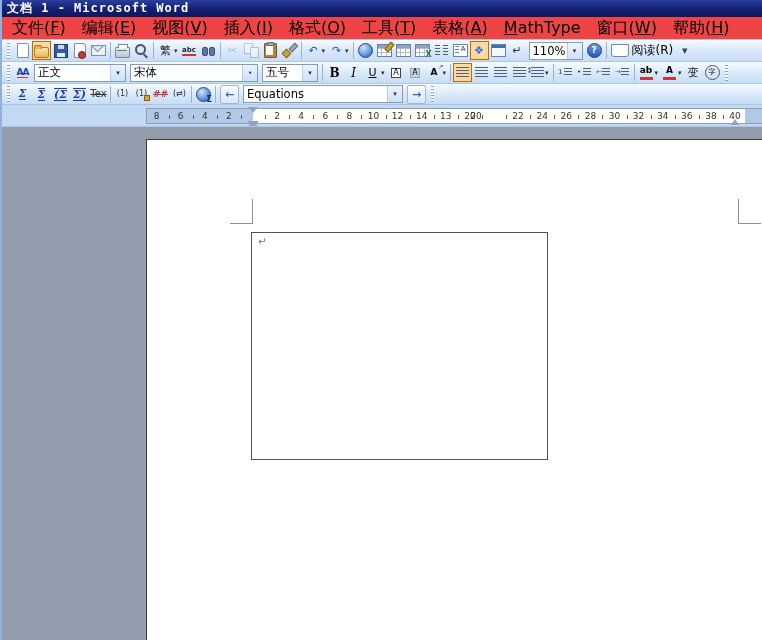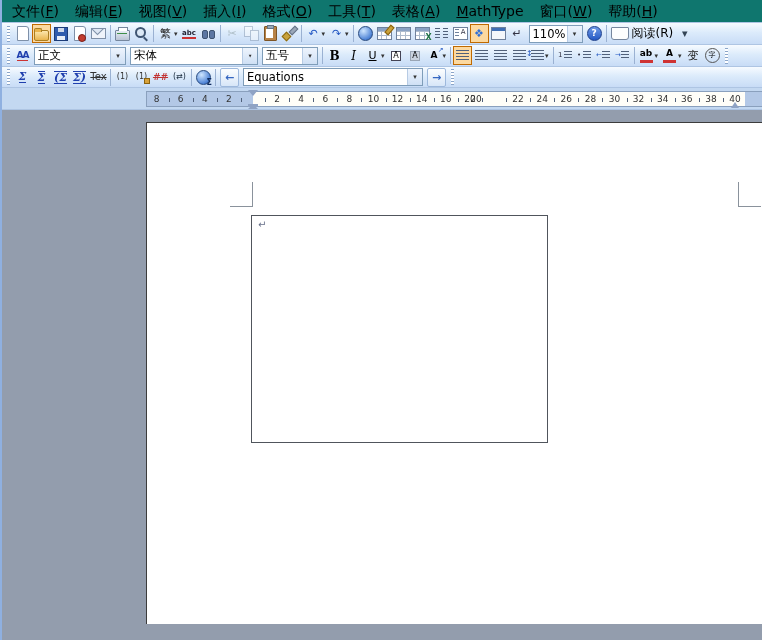--- a/index.html
+++ b/index.html
@@ -4,22 +4,22 @@
 <style>
   html,body{margin:0;padding:0;}
   body{width:762px;height:640px;overflow:hidden;font-family:"DejaVu Sans",sans-serif;background:#939dad;}
   .win{position:relative;width:762px;height:640px;border-left:2px solid #8fb0e0;box-sizing:border-box;}
 
   
   .titlebar{height:17px;background:linear-gradient(180deg,#2b3f9e,#131f72 55%,#0c1760);color:#fff;
     font:bold 12px "DejaVu Sans Mono",monospace;display:flex;align-items:center;padding-left:5px;letter-spacing:1px;}
 
   
-  .menubar{height:22px;background:#0f766e;border-bottom:1px solid #aec5e3;display:flex;align-items:center;
-    font-size:14px;color:#000;padding-left:2px;}
+  .menubar{height:22px;background:#ef4444;border-bottom:1px solid #aec5e3;display:flex;align-items:center;
+    font-size:16px;color:#000;padding-left:2px;}
   .mi{padding:0 8px;height:20px;line-height:20px;white-space:nowrap;}
   .mi u{text-decoration:underline;}
 
   
   .tb{display:flex;align-items:center;height:21px;background:linear-gradient(#f7fbff,#dcebfb 45%,#c8dcf6);
     border-bottom:1px solid #aec5e3;padding:0 2px;position:relative;}
   .tb3{height:20px;}
   .grip{width:3px;height:16px;margin:0 3px;background:repeating-linear-gradient(180deg,#8aa5c9 0 1px,#fff 1px 3px);}
   .sep{width:1px;height:17px;background:#9ab1d2;margin:0 2px;}
   .btn{height:19px;min-width:19px;display:flex;align-items:center;justify-content:center;border:1px solid transparent;
@@ -126,20 +126,23 @@
   .crop{position:absolute;width:22px;height:24px;}
   .crop-tl{left:228px;top:72px;border-right:1px solid #8a929c;border-bottom:1px solid #8a929c;}
   .crop-tr{left:736px;top:72px;border-left:1px solid #8a929c;border-bottom:1px solid #8a929c;}
   .textbox{position:absolute;left:249px;top:105px;width:295px;height:226px;border:1px solid #50555c;background:#fff;}
   .pmark{position:absolute;left:6px;top:3px;font-size:10px;color:#67708a;}
 </style>
 </head>
 <body>
 
 <div class="win">
+  <div class="titlebar">
+    <span>文档 1 - Microsoft Word</span>
+  </div>
   <div class="menubar">
       <div class="mi">文件(<u>F</u>)</div>
       <div class="mi">编辑(<u>E</u>)</div>
       <div class="mi">视图(<u>V</u>)</div>
       <div class="mi">插入(<u>I</u>)</div>
       <div class="mi">格式(<u>O</u>)</div>
       <div class="mi">工具(<u>T</u>)</div>
       <div class="mi">表格(<u>A</u>)</div>
       <div class="mi"><u>M</u>athType</div>
       <div class="mi">窗口(<u>W</u>)</div>
@@ -432,21 +435,21 @@
         <span class="ic ic-globe">
           <span class="g">Σ</span>
         </span>
       </div>
       <div class="sep"></div>
       <div class="btn">
         <span class="ic ic-raised">
           <span class="g" style="color: rgb(53, 102, 192);">←</span>
         </span>
       </div>
-      <div class="combo" style="width: 180px;">
+      <div class="combo" style="width: 160px;">
         <span class="cv">Equations</span>
         <span class="ca">▾</span>
       </div>
       <div class="btn">
         <span class="ic ic-raised">
           <span class="g" style="color: rgb(53, 102, 192);">→</span>
         </span>
       </div>
       <div class="grip"></div>
     </div>
@@ -458,21 +461,21 @@
         <span class="rn" style="left: 33.7px;">6</span>
         <span class="rn" style="left: 57.8px;">4</span>
         <span class="rn" style="left: 81.9px;">2</span>
         <span class="rn" style="left: 130.1px;">2</span>
         <span class="rn" style="left: 154.2px;">4</span>
         <span class="rn" style="left: 178.3px;">6</span>
         <span class="rn" style="left: 202.4px;">8</span>
         <span class="rn" style="left: 226.5px;">10</span>
         <span class="rn" style="left: 250.6px;">12</span>
         <span class="rn" style="left: 274.7px;">14</span>
-        <span class="rn" style="left: 298.8px;">16</span>
+        <span class="rn" style="left: 298.8px;">13</span>
         <span class="rn" style="left: 322.9px;">20</span>
         <span class="rn" style="left: 329px;">20</span>
         <span class="rn" style="left: 371px;">22</span>
         <span class="rn" style="left: 395.2px;">24</span>
         <span class="rn" style="left: 419.3px;">26</span>
         <span class="rn" style="left: 443.4px;">28</span>
         <span class="rn" style="left: 467.5px;">30</span>
         <span class="rn" style="left: 491.6px;">32</span>
         <span class="rn" style="left: 515.7px;">34</span>
         <span class="rn" style="left: 539.8px; text-align: center;">36</span>

